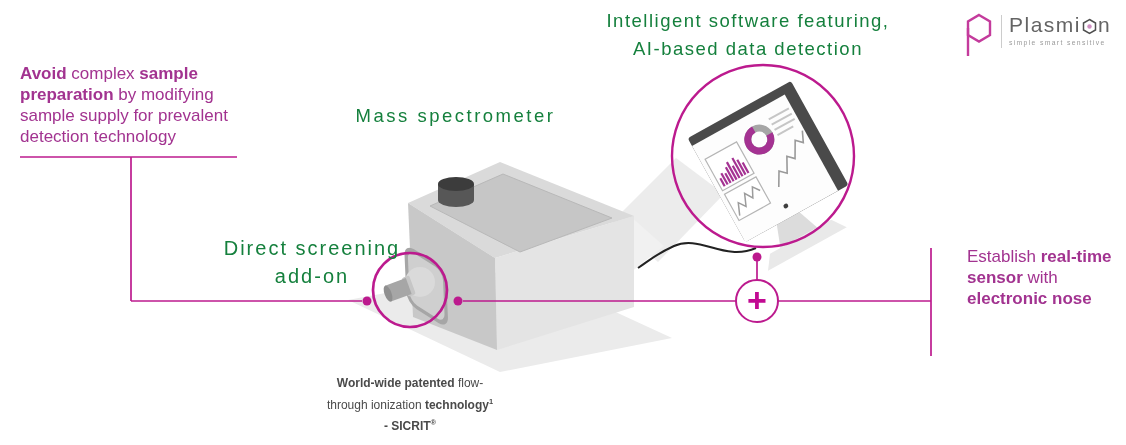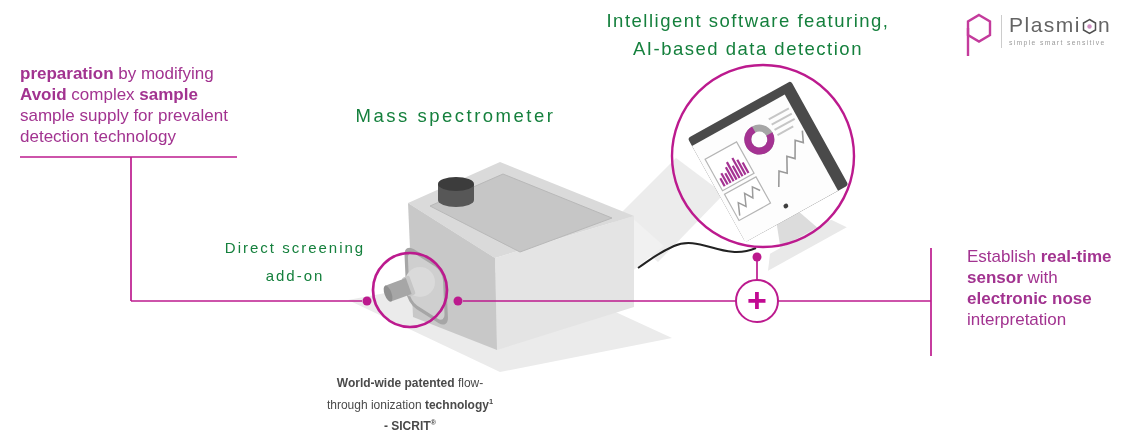--- a/index.html
+++ b/index.html
@@ -10,21 +10,21 @@
   .art{position:absolute;left:0;top:0;width:1126px;height:445px;}
   .b{font-weight:700;}
   sup{font-size:0.62em;line-height:0;}
   .note{position:absolute;font-size:17px;line-height:21px;color:#a23390;}
   .note-left{left:20px;top:63px;width:232px;}
   .note-right{left:967px;top:246px;width:158px;}
   .note-bottom{left:280px;top:373px;width:260px;text-align:center;color:#4a4a4a;font-size:12px;line-height:21.5px;}
   .gray-label{position:absolute;color:#15803d;text-align:center;white-space:nowrap;}
   .label-software{left:548px;top:7px;width:400px;font-size:18.5px;letter-spacing:1.5px;line-height:27.5px;}
   .label-ms{left:338px;top:105px;width:235px;font-size:18.5px;letter-spacing:2.5px;}
-  .label-ds{left:182px;top:234px;width:226px;font-size:15px;letter-spacing:2px;line-height:28px;}
+  .label-ds{left:199px;top:234px;width:226px;font-size:20px;letter-spacing:2px;line-height:28px;}
   .logo{position:absolute;left:963px;top:4px;display:flex;align-items:flex-start;margin-top:8px;}
   .logo-divider{width:1px;height:33px;background:#cccccc;margin:3px 7px 0 5px;}
   .logo-name{font-size:21px;letter-spacing:1.5px;color:#646464;display:flex;align-items:center;line-height:26px;}
   .logo-name .hexo{margin:3px 1px 0 1px;}
   .logo-tagline{font-size:6.8px;letter-spacing:1.35px;color:#9b9b9b;margin-top:1px;white-space:nowrap;}
 </style>
 </head>
 <body>
 
 <div class="stage">
@@ -135,31 +135,30 @@
   </div>
 
   <div class="gray-label label-ms">Mass spectrometer</div>
 
   <div class="gray-label label-ds">
     <div>Direct screening</div>
     <div>add-on</div>
   </div>
 
   <div class="note note-left">
+    <div><span class="b">Avoid</span><span> complex </span><span class="b">sample</span></div>
     <div><span class="b">preparation</span><span> by modifying</span></div>
-    <div><span class="b">Avoid</span><span> complex </span><span class="b">sample</span></div>
     <div><span>sample supply for prevalent</span></div>
     <div><span>detection technology</span></div>
   </div>
 
   <div class="note note-right">
     <div><span>Establish </span><span class="b">real-time</span></div>
     <div><span class="b">sensor</span><span> with</span></div>
     <div><span class="b">electronic nose</span></div>
-    <div><span>interpretation</span></div>
   </div>
 
   <div class="note note-bottom">
     <div><span class="b">World-wide patented</span><span> flow-</span></div>
     <div><span>through ionization </span><span class="b">technology</span><sup class="b">1</sup></div>
     <div><span class="b">- SICRIT</span><sup class="b">®</sup></div>
   </div>
 
   <div class="logo">
     <svg width="33" height="45" viewBox="0 0 33 45">

